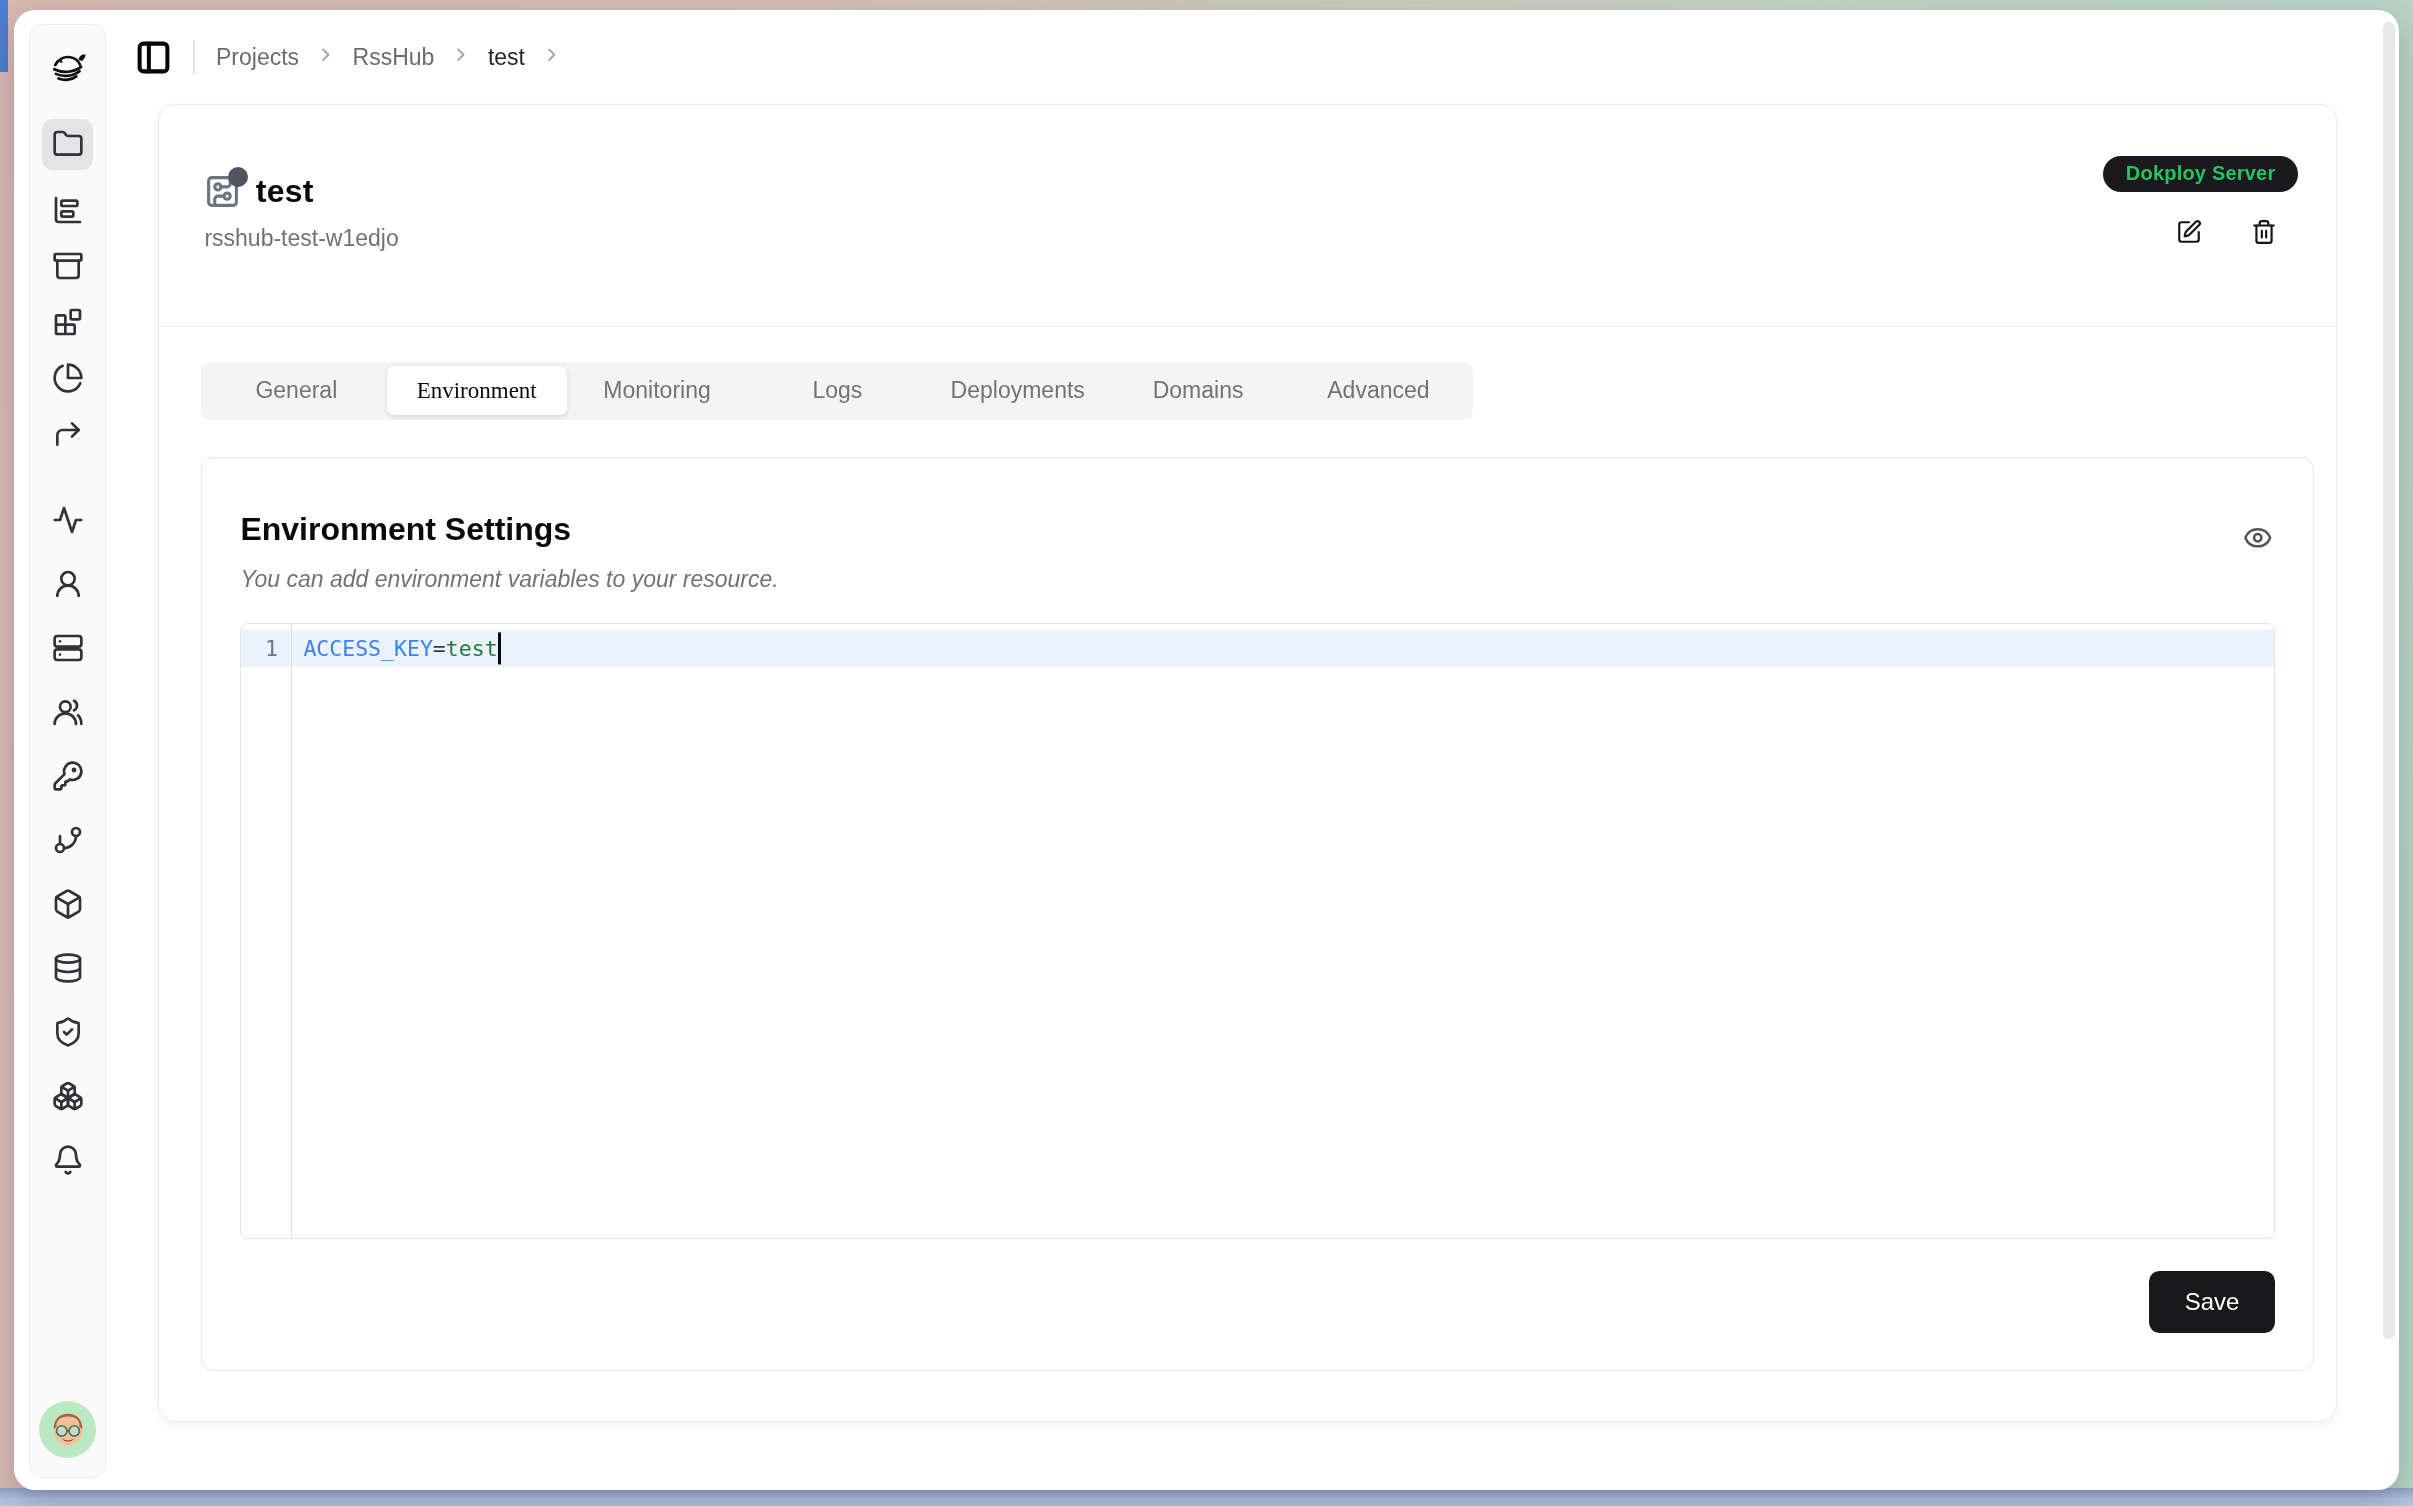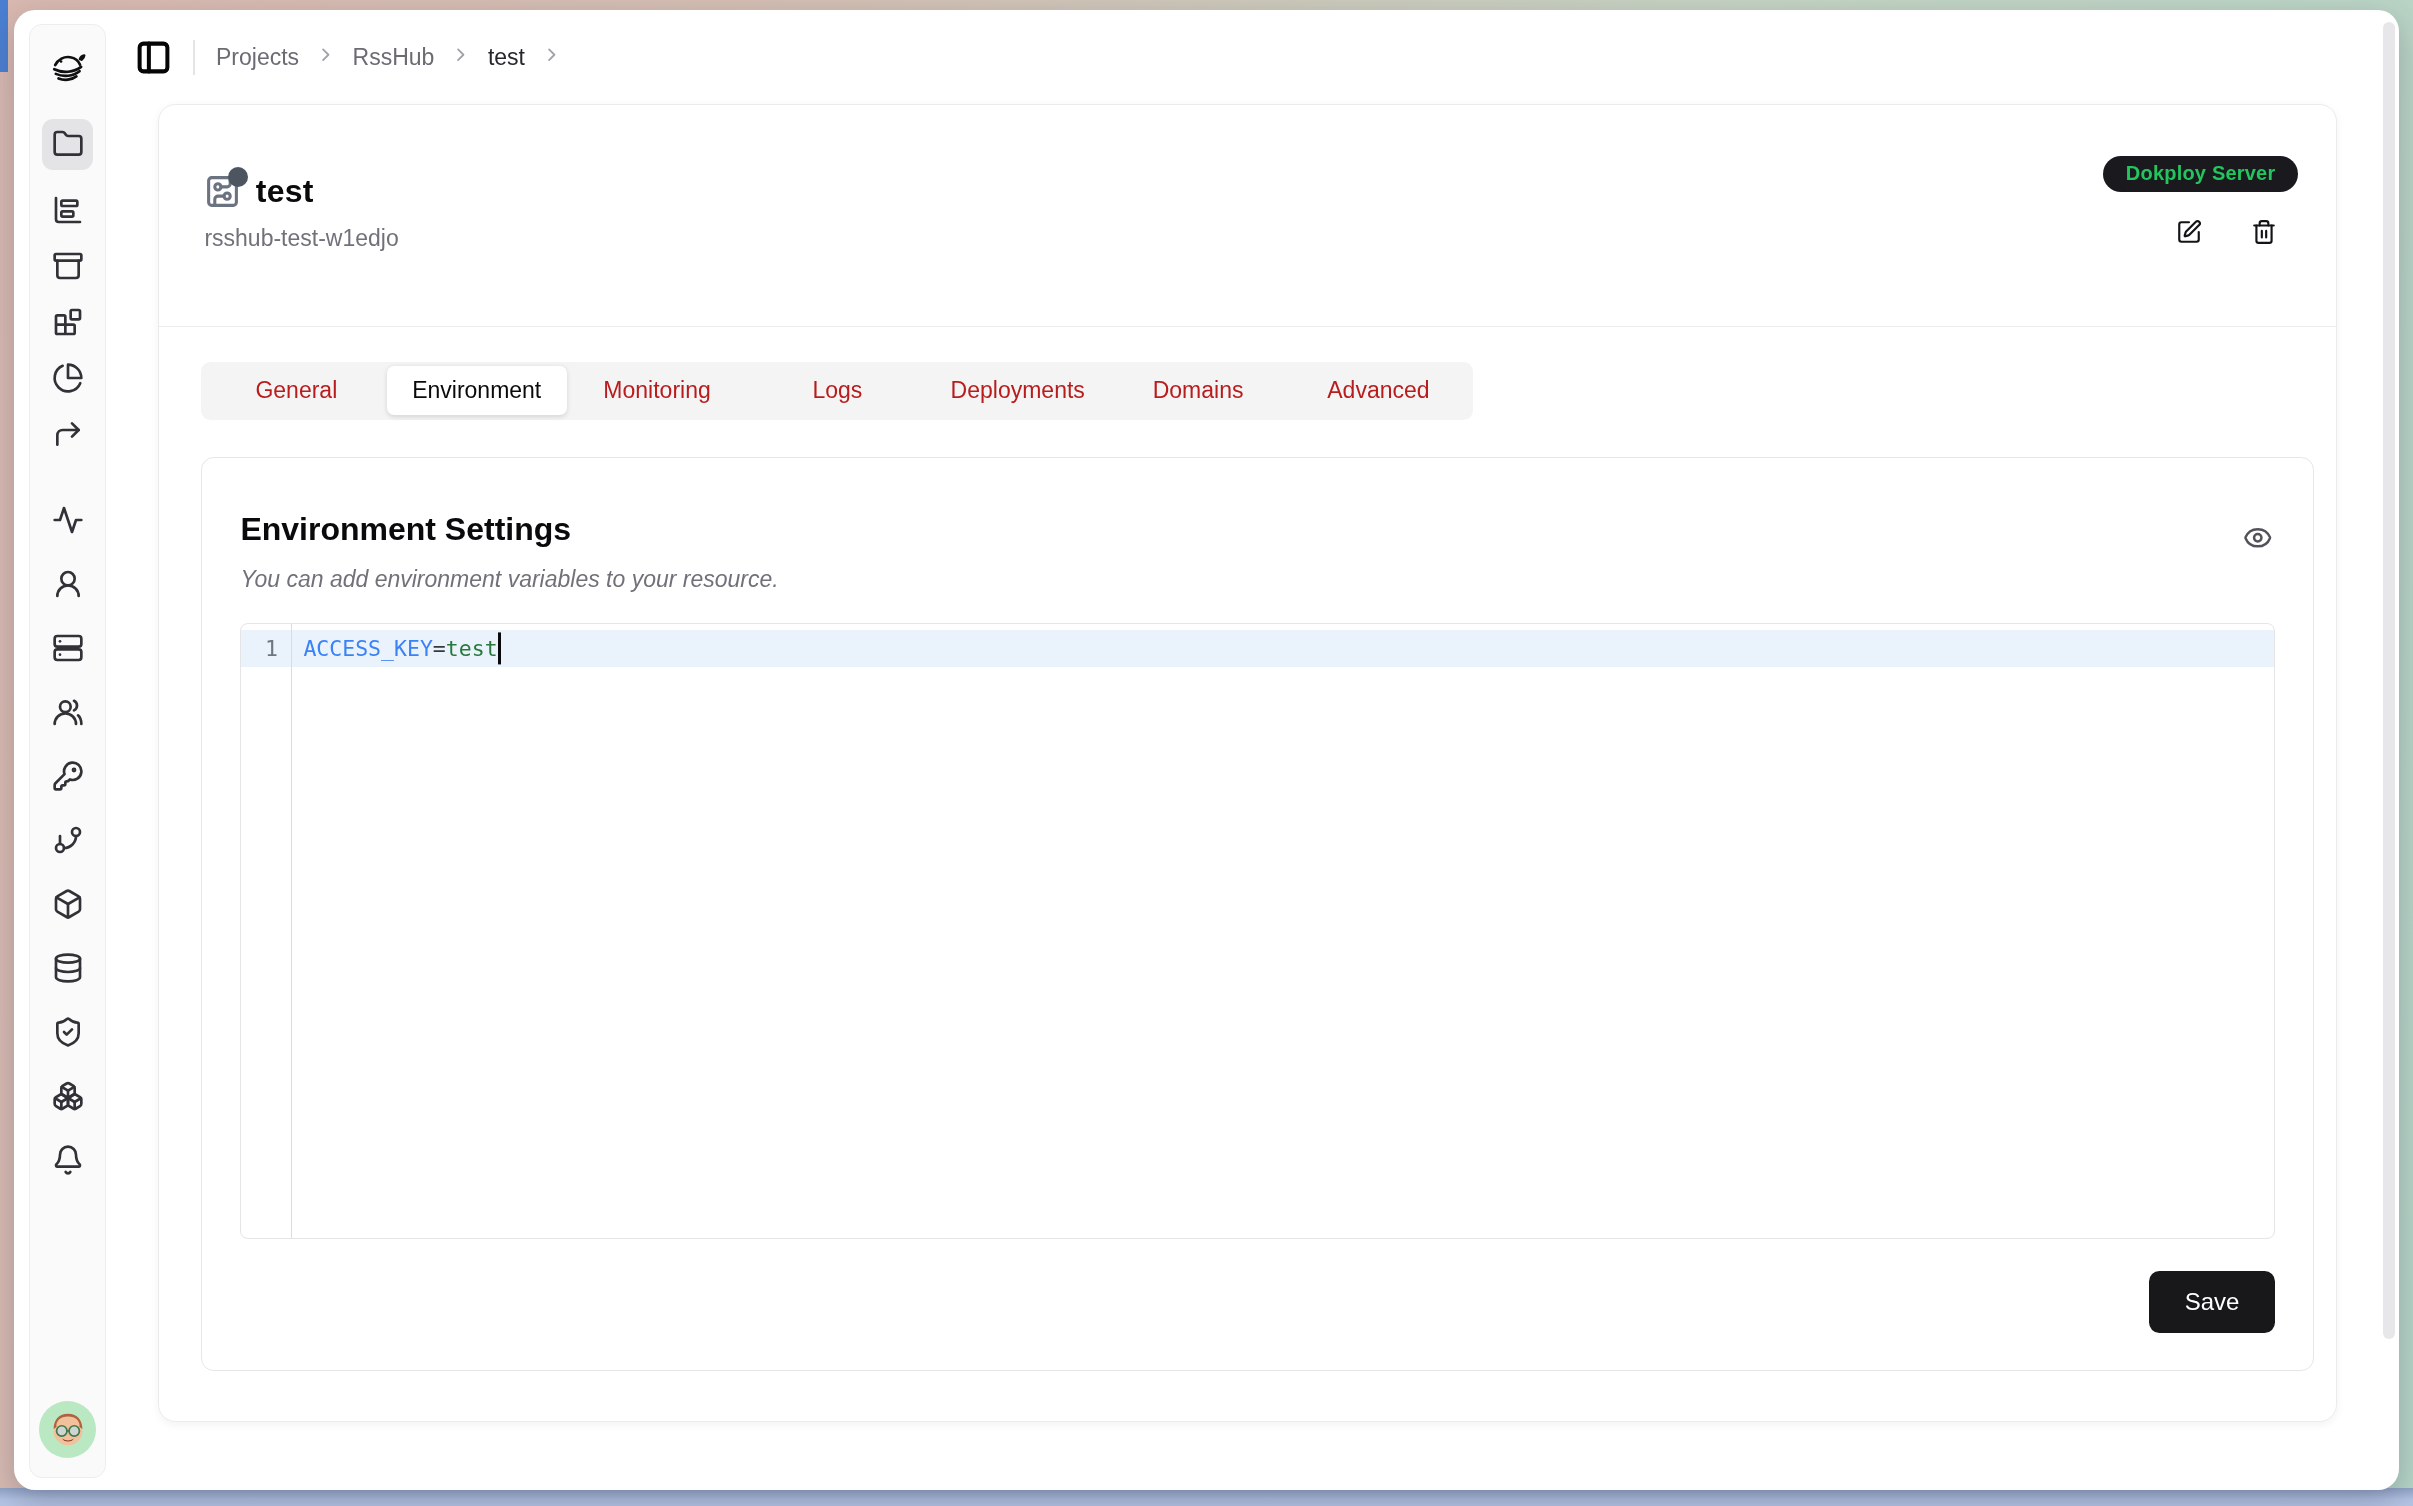--- a/index.html
+++ b/index.html
@@ -70,22 +70,22 @@
     height:36px; padding:0 23px; border-radius:18.4px; display:flex; align-items:center; }
   .hdr-actions { margin-top:27px; display:flex; gap:49px; padding-right:21px; }
   .act-ic { width:26px; height:26px; color:#141418; cursor:pointer; }
 
   .card-body { padding:35px 40px 0 42px; }
 
   
   .tabs { width:1272px; height:58px; background:#f4f4f5; border-radius:9.6px;
     display:grid; grid-template-columns:repeat(7,1fr); padding:4.8px; }
   .tab { display:flex; align-items:center; justify-content:center; font-size:23px; font-weight:500;
-    color:#b91c1c; cursor:pointer; border-radius:7.2px; }
-  .tab.active { background:#fff; color:#0a0a0c; box-shadow:0 1.6px 5.6px rgba(0,0,0,.13); }
+    color:#737373; cursor:pointer; border-radius:7.2px; }
+  .tab.active { background:#fff; color:#0a0a0c; box-shadow:0 1.6px 5.6px rgba(0,0,0,.13);font-family:Liberation Serif, serif; }
 
   
   .env-card { margin-top:37px; width:2113px; border:1.6px solid #e6e6e9; border-radius:12.8px;
     padding:53px 38px 37px 38px; }
   .env-head { display:flex; justify-content:space-between; align-items:flex-start; }
   .env-title { font-size:32px; font-weight:700; color:#0a0a0c; }
   .env-desc { margin-top:18px; font-size:23px; color:#71717a;font-style:italic; }
   .eye-ic { width:29.5px; height:29.5px; color:#52525b; margin-top:12.8px; margin-right:3.2px; cursor:pointer; }
 
   .editor { margin-top:30px; position:relative; height:616px; border:1.6px solid #e5e5e8;

